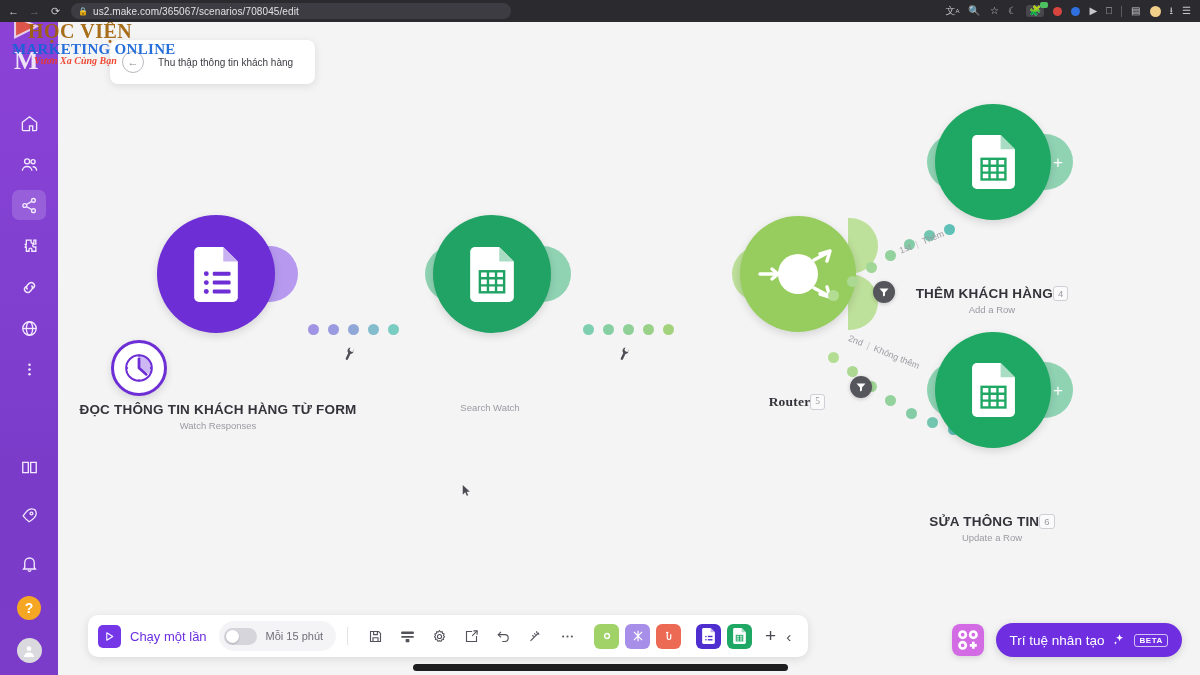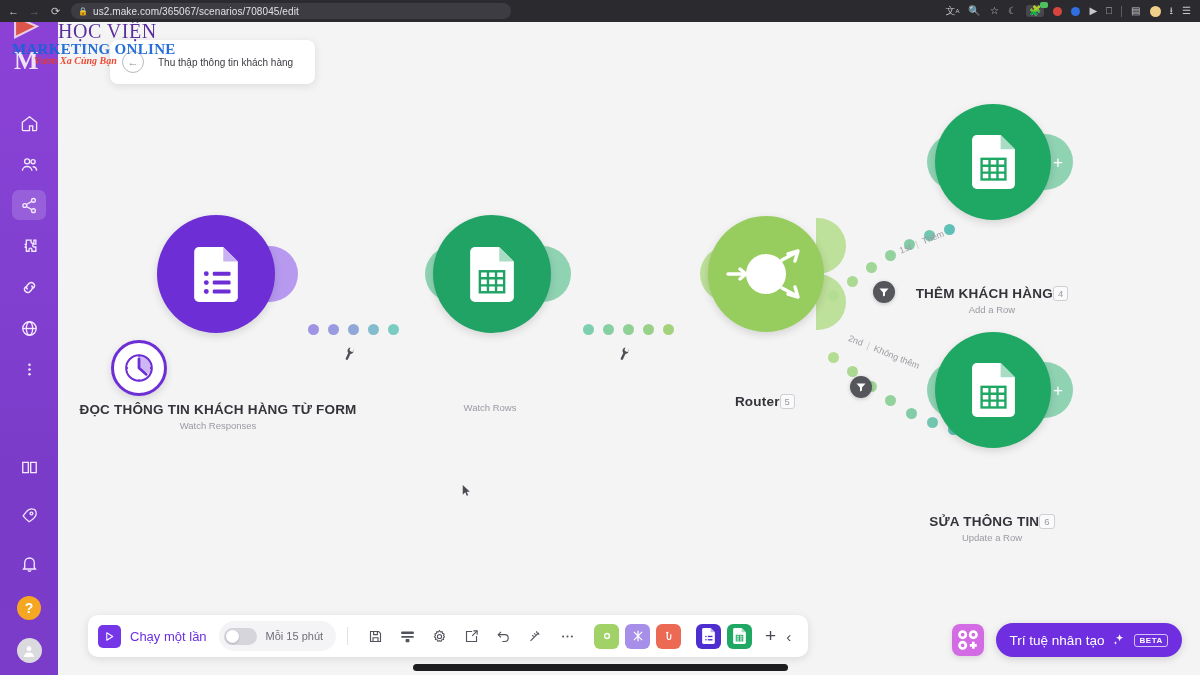--- a/index.html
+++ b/index.html
@@ -42,23 +42,23 @@
   .puzzle-hl{ background:#46464c; border-radius:3px; padding:1px 3px; }
   .dot-ico{ width:9px; height:9px; border-radius:50%; display:inline-block; }
   .sep-v{ width:1px; height:11px; background:#5a5a60; }
 
   
   .watermark{
     position:absolute; top:8px; left:4px; z-index:55; pointer-events:none;
     width:200px; height:64px;
   }
   .wm-hoc{
-    position:absolute; top:12px; left:54px;
+    position:absolute; top:12px; left:24px;
     font-family:"Liberation Serif", serif;
-    font-size:20px; font-weight:400; color:#4c1d95; letter-spacing:.5px;
+    font-size:20px; font-weight:700; color:#a16207; letter-spacing:.5px;
     opacity:.92;
   }
   .wm-mkt{
     position:absolute; top:33px; left:8px;
     font-family:"Liberation Serif", serif;
     font-size:15px; font-weight:700; color:#1463d8; letter-spacing:.3px;
     opacity:.92;
   }
   .wm-sub{
     position:absolute; top:47px; left:30px;
@@ -424,36 +424,36 @@
     <div class="nub right" style="background:#8fd3b3; left:113px; top:64px;"></div>
     <div class="bubble" style="background:#21a366; width:118px; height:118px; left:5px; top:5px;">
       <svg viewBox="0 0 54 68" style="width:44px;height:55px">
         <path d="M6 0h30l18 18v44a6 6 0 0 1-6 6H6a6 6 0 0 1-6-6V6a6 6 0 0 1 6-6z" fill="#ffffff"></path>
         <path d="M36 0l18 18H36z" fill="#a8ddc4"></path>
         <rect x="12" y="30" width="30" height="26" fill="none" stroke="#21a366" stroke-width="3"></rect>
         <path d="M12 38.7h30 M12 47.4h30 M22 30v26 M32 30v26" stroke="#21a366" stroke-width="3"></path>
       </svg>
     </div>
     <div class="node-label" style="top:190px; left:62px;">
-      <div class="node-sub">Watch Rows</div>
+      <div class="node-sub">Search Watch</div>
     </div>
   </div>
 
   <div class="dots" style="left:525px; top:302px;">
     <div class="dot" style="left:0px;  top:0px; width:11px;height:11px; background:#7ecfb0;"></div>
     <div class="dot" style="left:20px; top:0px; width:11px;height:11px; background:#86cfa3;"></div>
     <div class="dot" style="left:40px; top:0px; width:11px;height:11px; background:#8fd096;"></div>
     <div class="dot" style="left:60px; top:0px; width:11px;height:11px; background:#99d189;"></div>
     <div class="dot" style="left:80px; top:0px; width:11px;height:11px; background:#a3d27c;"></div>
   </div>
   <svg class="wrench" style="left:560px; top:325px; width:14px; height:14px;" viewBox="0 0 24 24" fill="#4e4e56">
     <path d="M20 5.5a5.6 5.6 0 0 1-7.3 6.7L5.6 19.3a2 2 0 0 1-2.9-2.9l7.1-7.1A5.6 5.6 0 0 1 16.5 2l-3.1 3.1 1.6 3.9 3.9 1.6z"></path>
   </svg>
 
-  <div class="node" style="left:645px; top:188px; width:180px; height:230px;">
+  <div class="node" style="left:677px; top:188px; width:180px; height:230px;font-family:Liberation Serif, serif;">
     <div class="nub left" style="background:#bde09a; left:-3px; top:64px;"></div>
     <div class="nub right" style="background:#bde09a; left:113px; top:36px;"></div>
     <div class="nub right" style="background:#bde09a; left:113px; top:92px;"></div>
     <div class="bubble" style="background:#96cd5e; width:116px; height:116px; left:5px; top:6px;">
       <svg viewBox="0 0 100 100" style="width:100px;height:100px">
         <circle cx="50" cy="50" r="20" fill="#ffffff"></circle>
         <path d="M12 50 h17" stroke="#fff" stroke-width="3.4" stroke-linecap="round"></path>
         <path d="M24 45 l6 5 -6 5" fill="none" stroke="#fff" stroke-width="3.4" stroke-linecap="round" stroke-linejoin="round"></path>
         <path d="M72 30 l10 -3 -3 10" fill="none" stroke="#fff" stroke-width="3.4" stroke-linecap="round" stroke-linejoin="round"></path>
         <path d="M66 36 l15 -8" stroke="#fff" stroke-width="3.4" stroke-linecap="round"></path>

